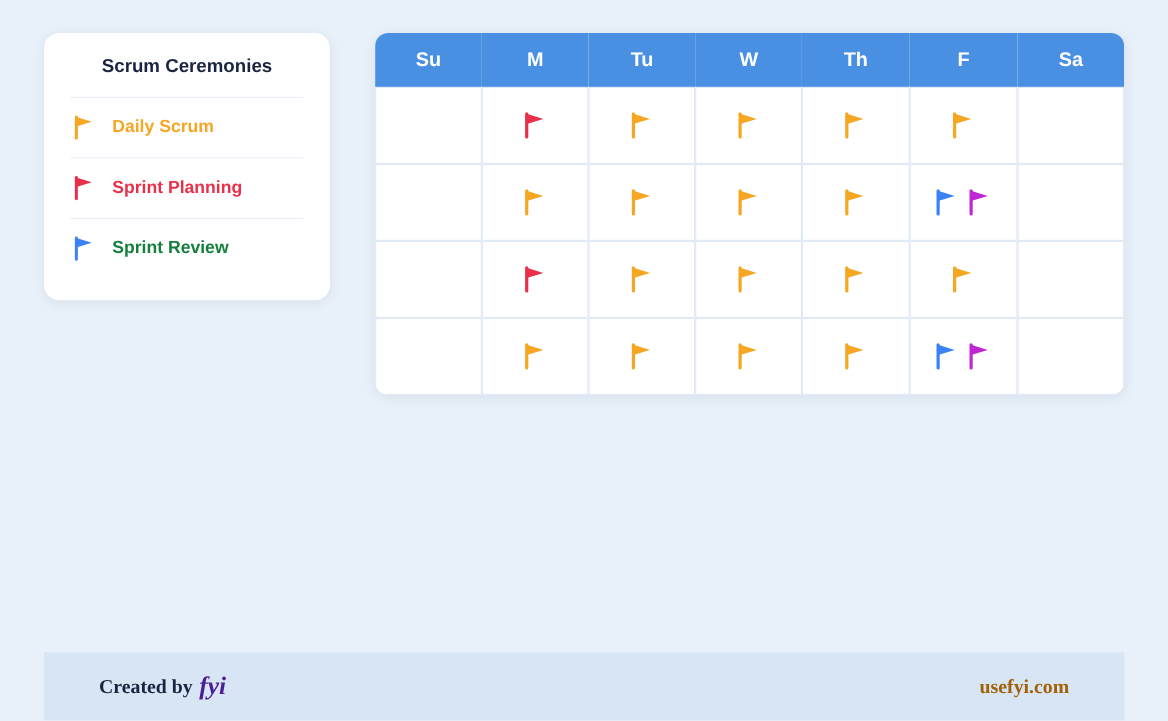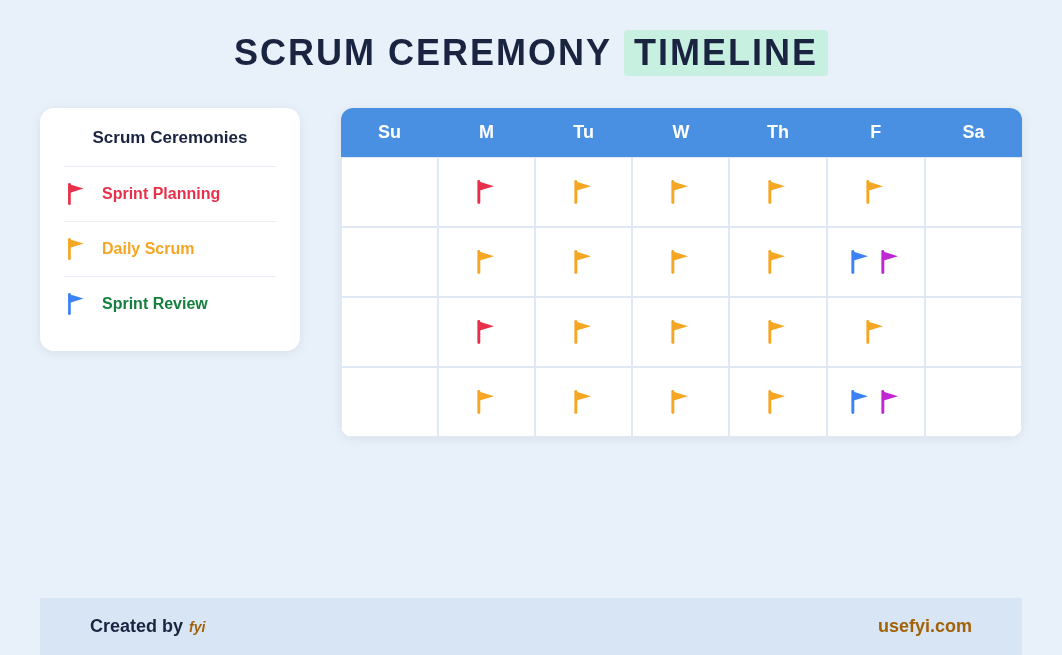--- a/index.html
+++ b/index.html
@@ -144,77 +144,74 @@
     }
 
     .footer-bar {
       width: 100%;
       background: #d8e5f5;
       margin-top: auto;
       padding: 18px 50px;
       display: flex;
       align-items: center;
       justify-content: space-between;
+      font-family: Liberation Serif, serif;
     }
 
     .footer-created {
       font-size: 18px;
       font-weight: 700;
       color: #1a2340;
       display: flex;
       align-items: center;
       gap: 6px;
     }
 
     .footer-fyi {
-      font-size: 14px;
+      font-size: 23px;
       font-weight: 900;
-      color: #a16207;
+      color: #4c1d95;
       font-style: italic;
       text-align: center;
     }
 
     .footer-url {
       font-size: 18px;
       font-weight: 600;
       color: #a16207;
     }
 
     
     svg.flag { display: inline-block; }
   </style>
 </head>
 <body>
 
 <div class="page-wrapper">
 
-  <div class="title-row">
-    <span class="title-plain">SCRUM CEREMONY</span>
-    <span class="title-highlight">TIMELINE</span>
-  </div>
 
   <div class="content-row">
 
     <div class="legend-panel">
       <div class="legend-title">Scrum Ceremonies</div>
+
+      <div class="legend-item">
+        <svg class="flag-icon flag" viewBox="0 0 24 24">
+          <path d="M5 3 L5 21" stroke="#f5a623" stroke-width="2.5" stroke-linecap="round" fill="none"></path>
+          <path d="M5 3 L18 7 L5 11 Z" fill="#f5a623"></path>
+        </svg>
+        <span class="legend-label orange">Daily Scrum</span>
+      </div>
 
       <div class="legend-item">
         <svg class="flag-icon flag" viewBox="0 0 24 24">
           <path d="M5 3 L5 21" stroke="#e8304a" stroke-width="2.5" stroke-linecap="round" fill="none"></path>
           <path d="M5 3 L18 7 L5 11 Z" fill="#e8304a"></path>
         </svg>
         <span class="legend-label red">Sprint Planning</span>
-      </div>
-
-      <div class="legend-item">
-        <svg class="flag-icon flag" viewBox="0 0 24 24">
-          <path d="M5 3 L5 21" stroke="#f5a623" stroke-width="2.5" stroke-linecap="round" fill="none"></path>
-          <path d="M5 3 L18 7 L5 11 Z" fill="#f5a623"></path>
-        </svg>
-        <span class="legend-label orange">Daily Scrum</span>
       </div>
 
       <div class="legend-item">
         <svg class="flag-icon flag" viewBox="0 0 24 24">
           <path d="M5 3 L5 21" stroke="#3b82f6" stroke-width="2.5" stroke-linecap="round" fill="none"></path>
           <path d="M5 3 L18 7 L5 11 Z" fill="#3b82f6"></path>
         </svg>
         <span class="legend-label blue">Sprint Review</span>
       </div>
 

